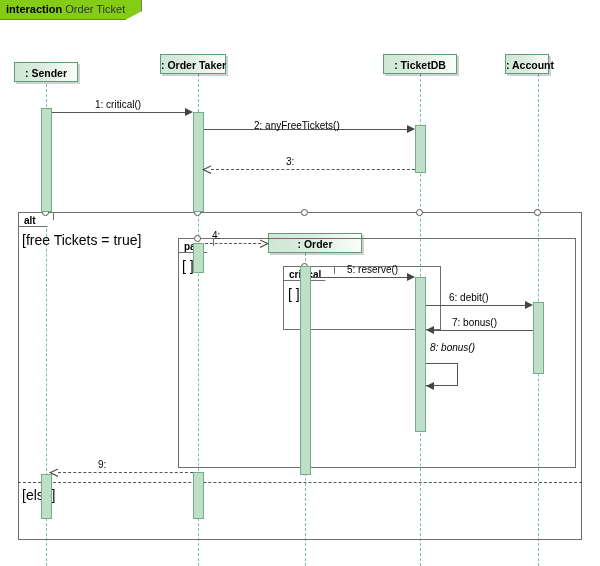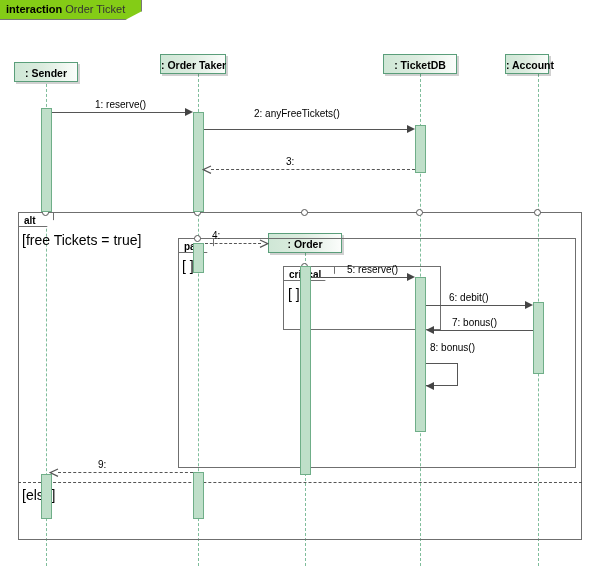--- a/index.html
+++ b/index.html
@@ -171,21 +171,21 @@
   </div>
   <div class="lh" style="left:160px; top:54px; width:66px;">
     <span>: Order Taker</span>
   </div>
   <div class="lh" style="left:383px; top:54px; width:74px;">
     <span>: TicketDB</span>
   </div>
   <div class="lh" style="left:505px; top:54px; width:44px;">
     <span>: Account</span>
   </div>
-  <div class="lh" style="left:268px; top:233px; width:74px;">
+  <div class="lh" style="left:268px; top:233px; width:94px;">
     <span>: Order</span>
   </div>
 
   <div class="frag" style="left:18px; top:212px; width:564px; height:328px;"></div>
   <div class="frag-label" style="left:18px; top:212px; width:36px;">
     <span>alt</span>
   </div>
   <div class="guard" style="left:22px; top:232px;">
     <span>[free Tickets = true]</span>
   </div>
@@ -223,26 +223,26 @@
   <div class="act" style="left:193px; top:243px; height:30px;"></div>
   <div class="act" style="left:300px; top:266px; height:209px;"></div>
   <div class="act" style="left:415px; top:277px; height:155px;"></div>
   <div class="act" style="left:533px; top:302px; height:72px;"></div>
   <div class="act" style="left:41px;  top:474px; height:45px;"></div>
   <div class="act" style="left:193px; top:472px; height:47px;"></div>
 
   <div class="msg-line" style="left:52px; top:112px; width:133px;"></div>
   <div class="arrow-r" style="left:185px; top:107.5px;"></div>
   <div class="msg-label" style="left:95px; top:99px;">
-    <span>1: reserve()</span>
+    <span>1: critical()</span>
   </div>
 
   <div class="msg-line" style="left:204px; top:129px; width:203px;"></div>
   <div class="arrow-r" style="left:407px; top:124.5px;"></div>
-  <div class="msg-label" style="left:254px; top:108px;">
+  <div class="msg-label" style="left:254px; top:120px;">
     <span>2: anyFreeTickets()</span>
   </div>
 
   <div class="msg-line dashed" style="left:211px; top:169px; width:204px;"></div>
   <div class="open-arrow" style="left:202px; top:164.5px;">
     <svg width="10" height="10" viewBox="0 0 10 10">
       <polyline points="9,1 1,4.6 9,8.4" fill="none" stroke="#555" stroke-width="1.2"></polyline>
     </svg>
   </div>
   <div class="msg-label" style="left:286px; top:156px;">
@@ -272,21 +272,21 @@
   </div>
 
   <div class="msg-line" style="left:434px; top:330px; width:99px;"></div>
   <div class="arrow-l" style="left:426px; top:325.5px;"></div>
   <div class="msg-label" style="left:452px; top:317px;">
     <span>7: bonus()</span>
   </div>
 
   <div class="selfloop" style="left:426px; top:363px; width:32px; height:23px;"></div>
   <div class="arrow-l" style="left:426px; top:381.5px;"></div>
-  <div class="msg-label" style="left:430px; top:342px;">
+  <div class="msg-label" style="left:430px; top:342px;font-style:italic;">
     <span>8: bonus()</span>
   </div>
 
   <div class="msg-line dashed" style="left:58px; top:472px; width:135px;"></div>
   <div class="open-arrow" style="left:49px; top:467.5px;">
     <svg width="10" height="10" viewBox="0 0 10 10">
       <polyline points="9,1 1,4.6 9,8.4" fill="none" stroke="#555" stroke-width="1.2"></polyline>
     </svg>
   </div>
   <div class="msg-label" style="left:98px; top:459px;">

